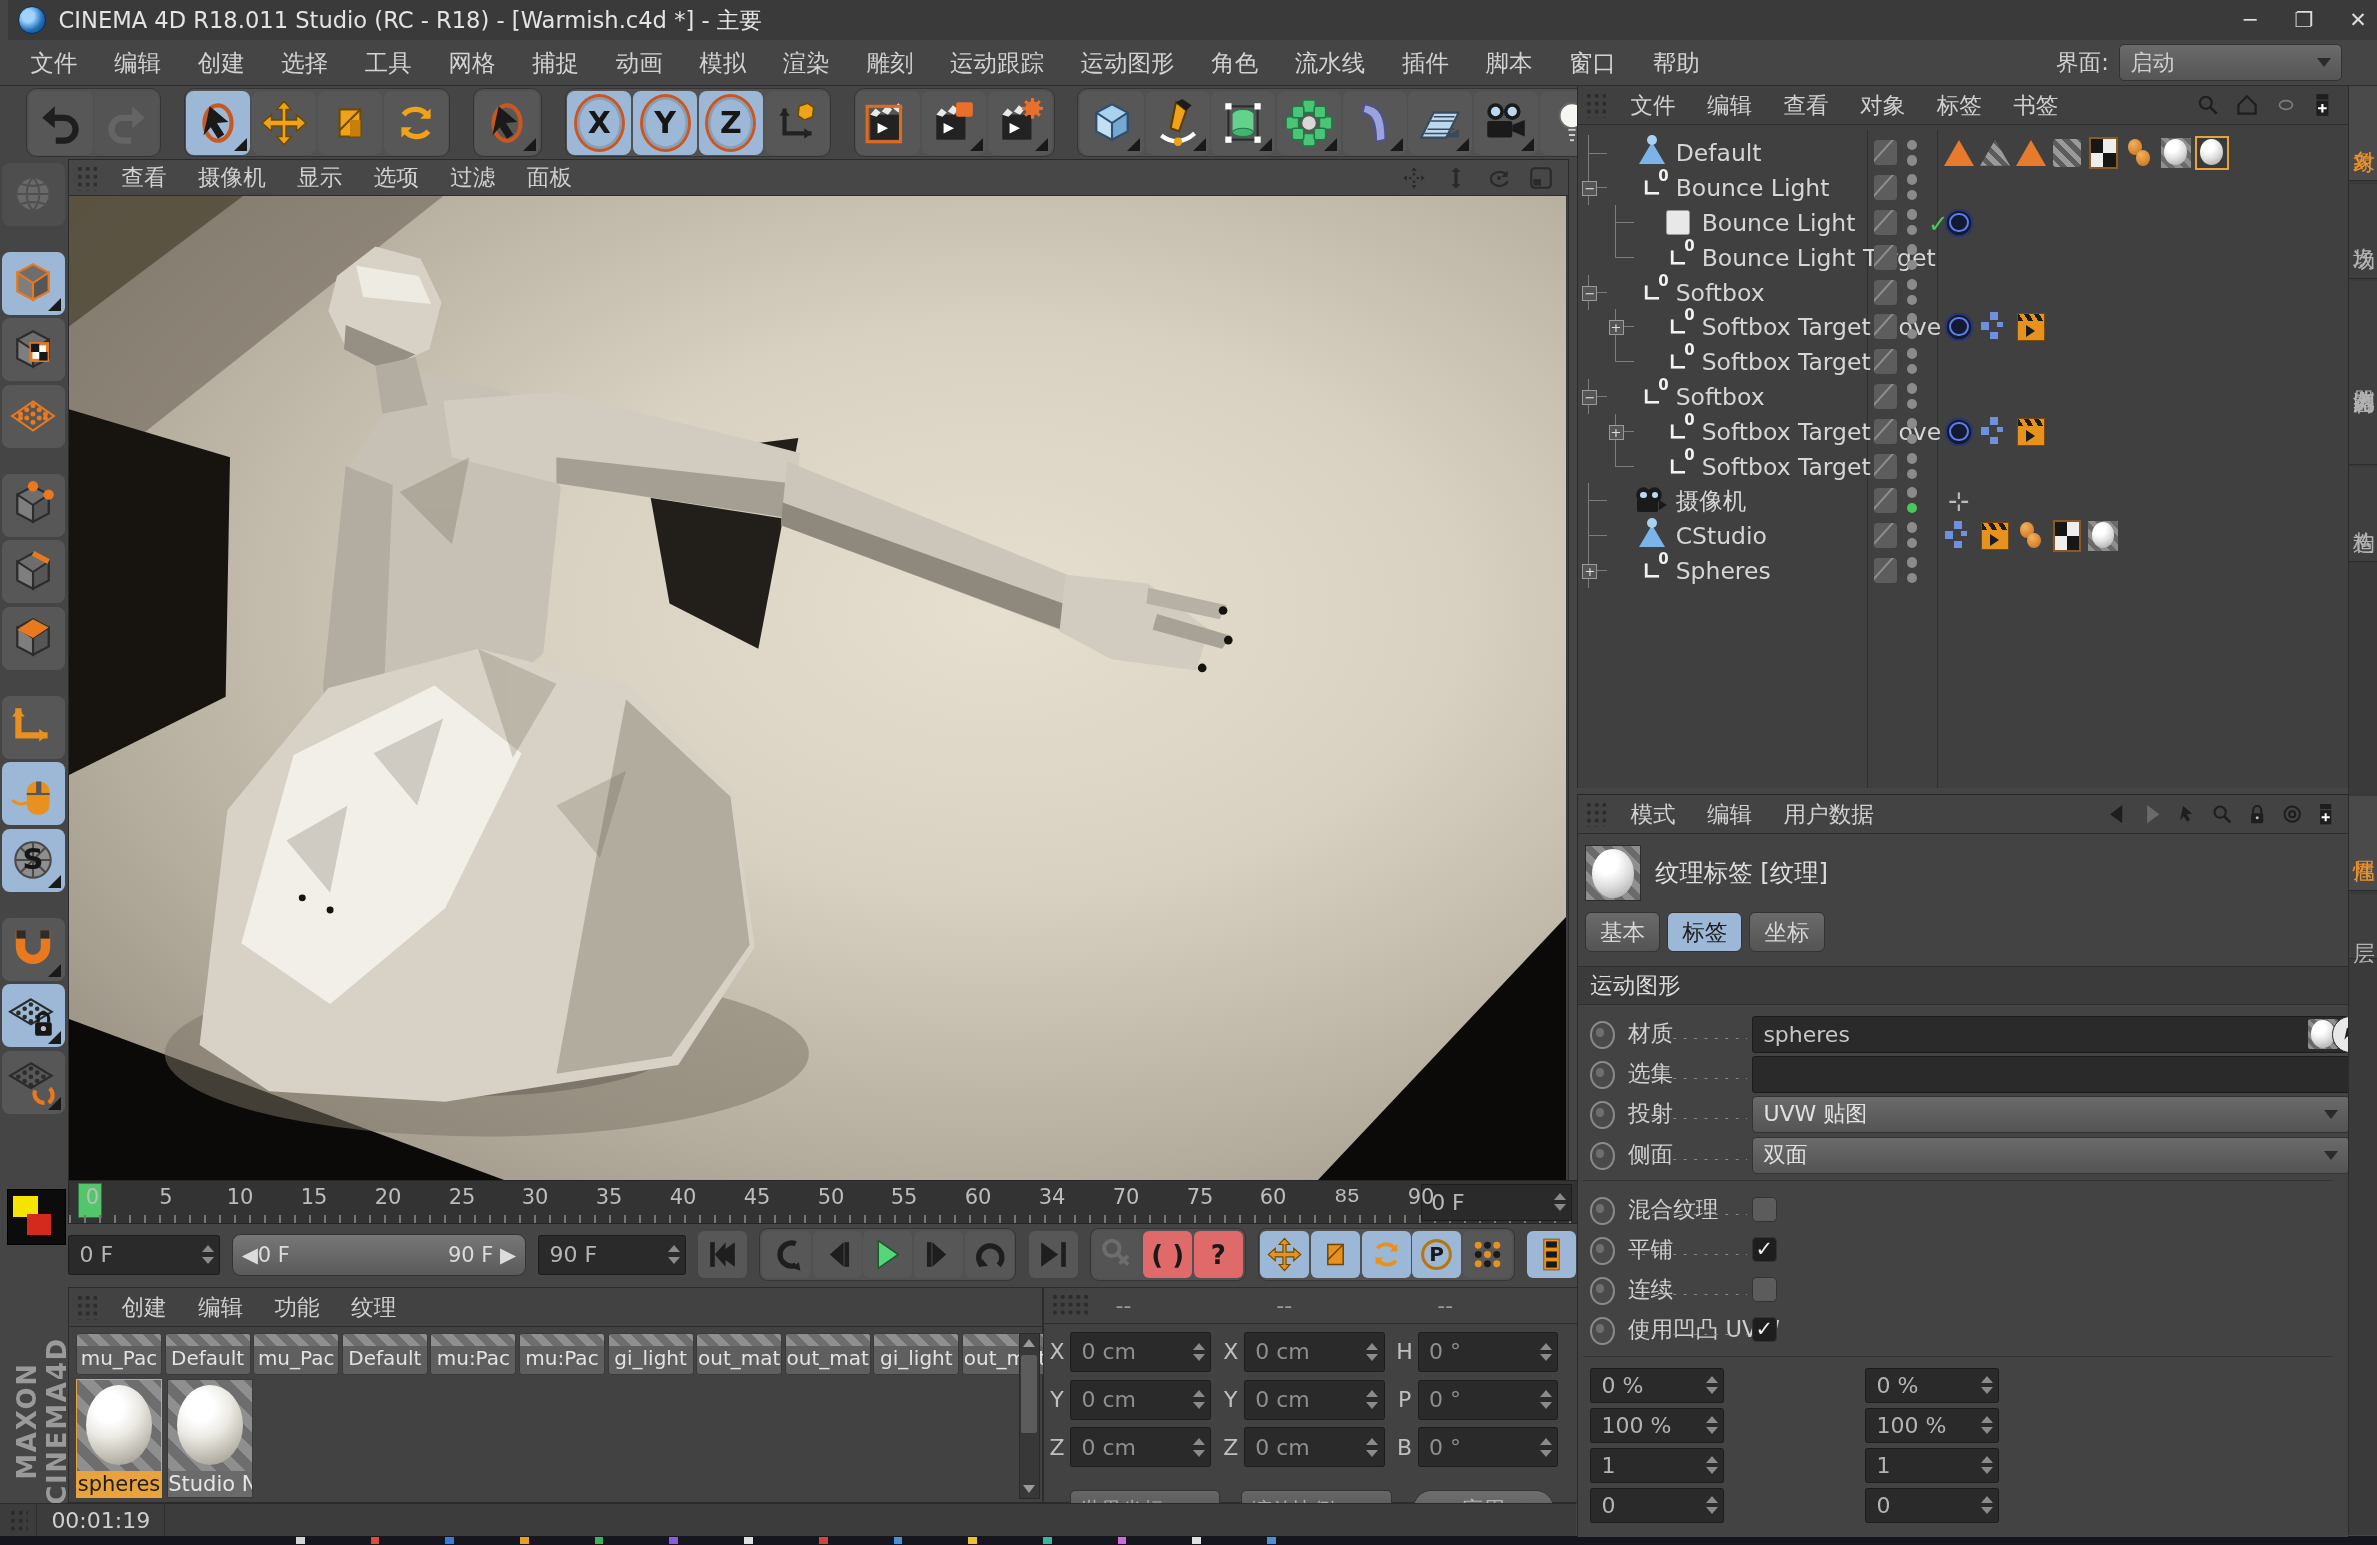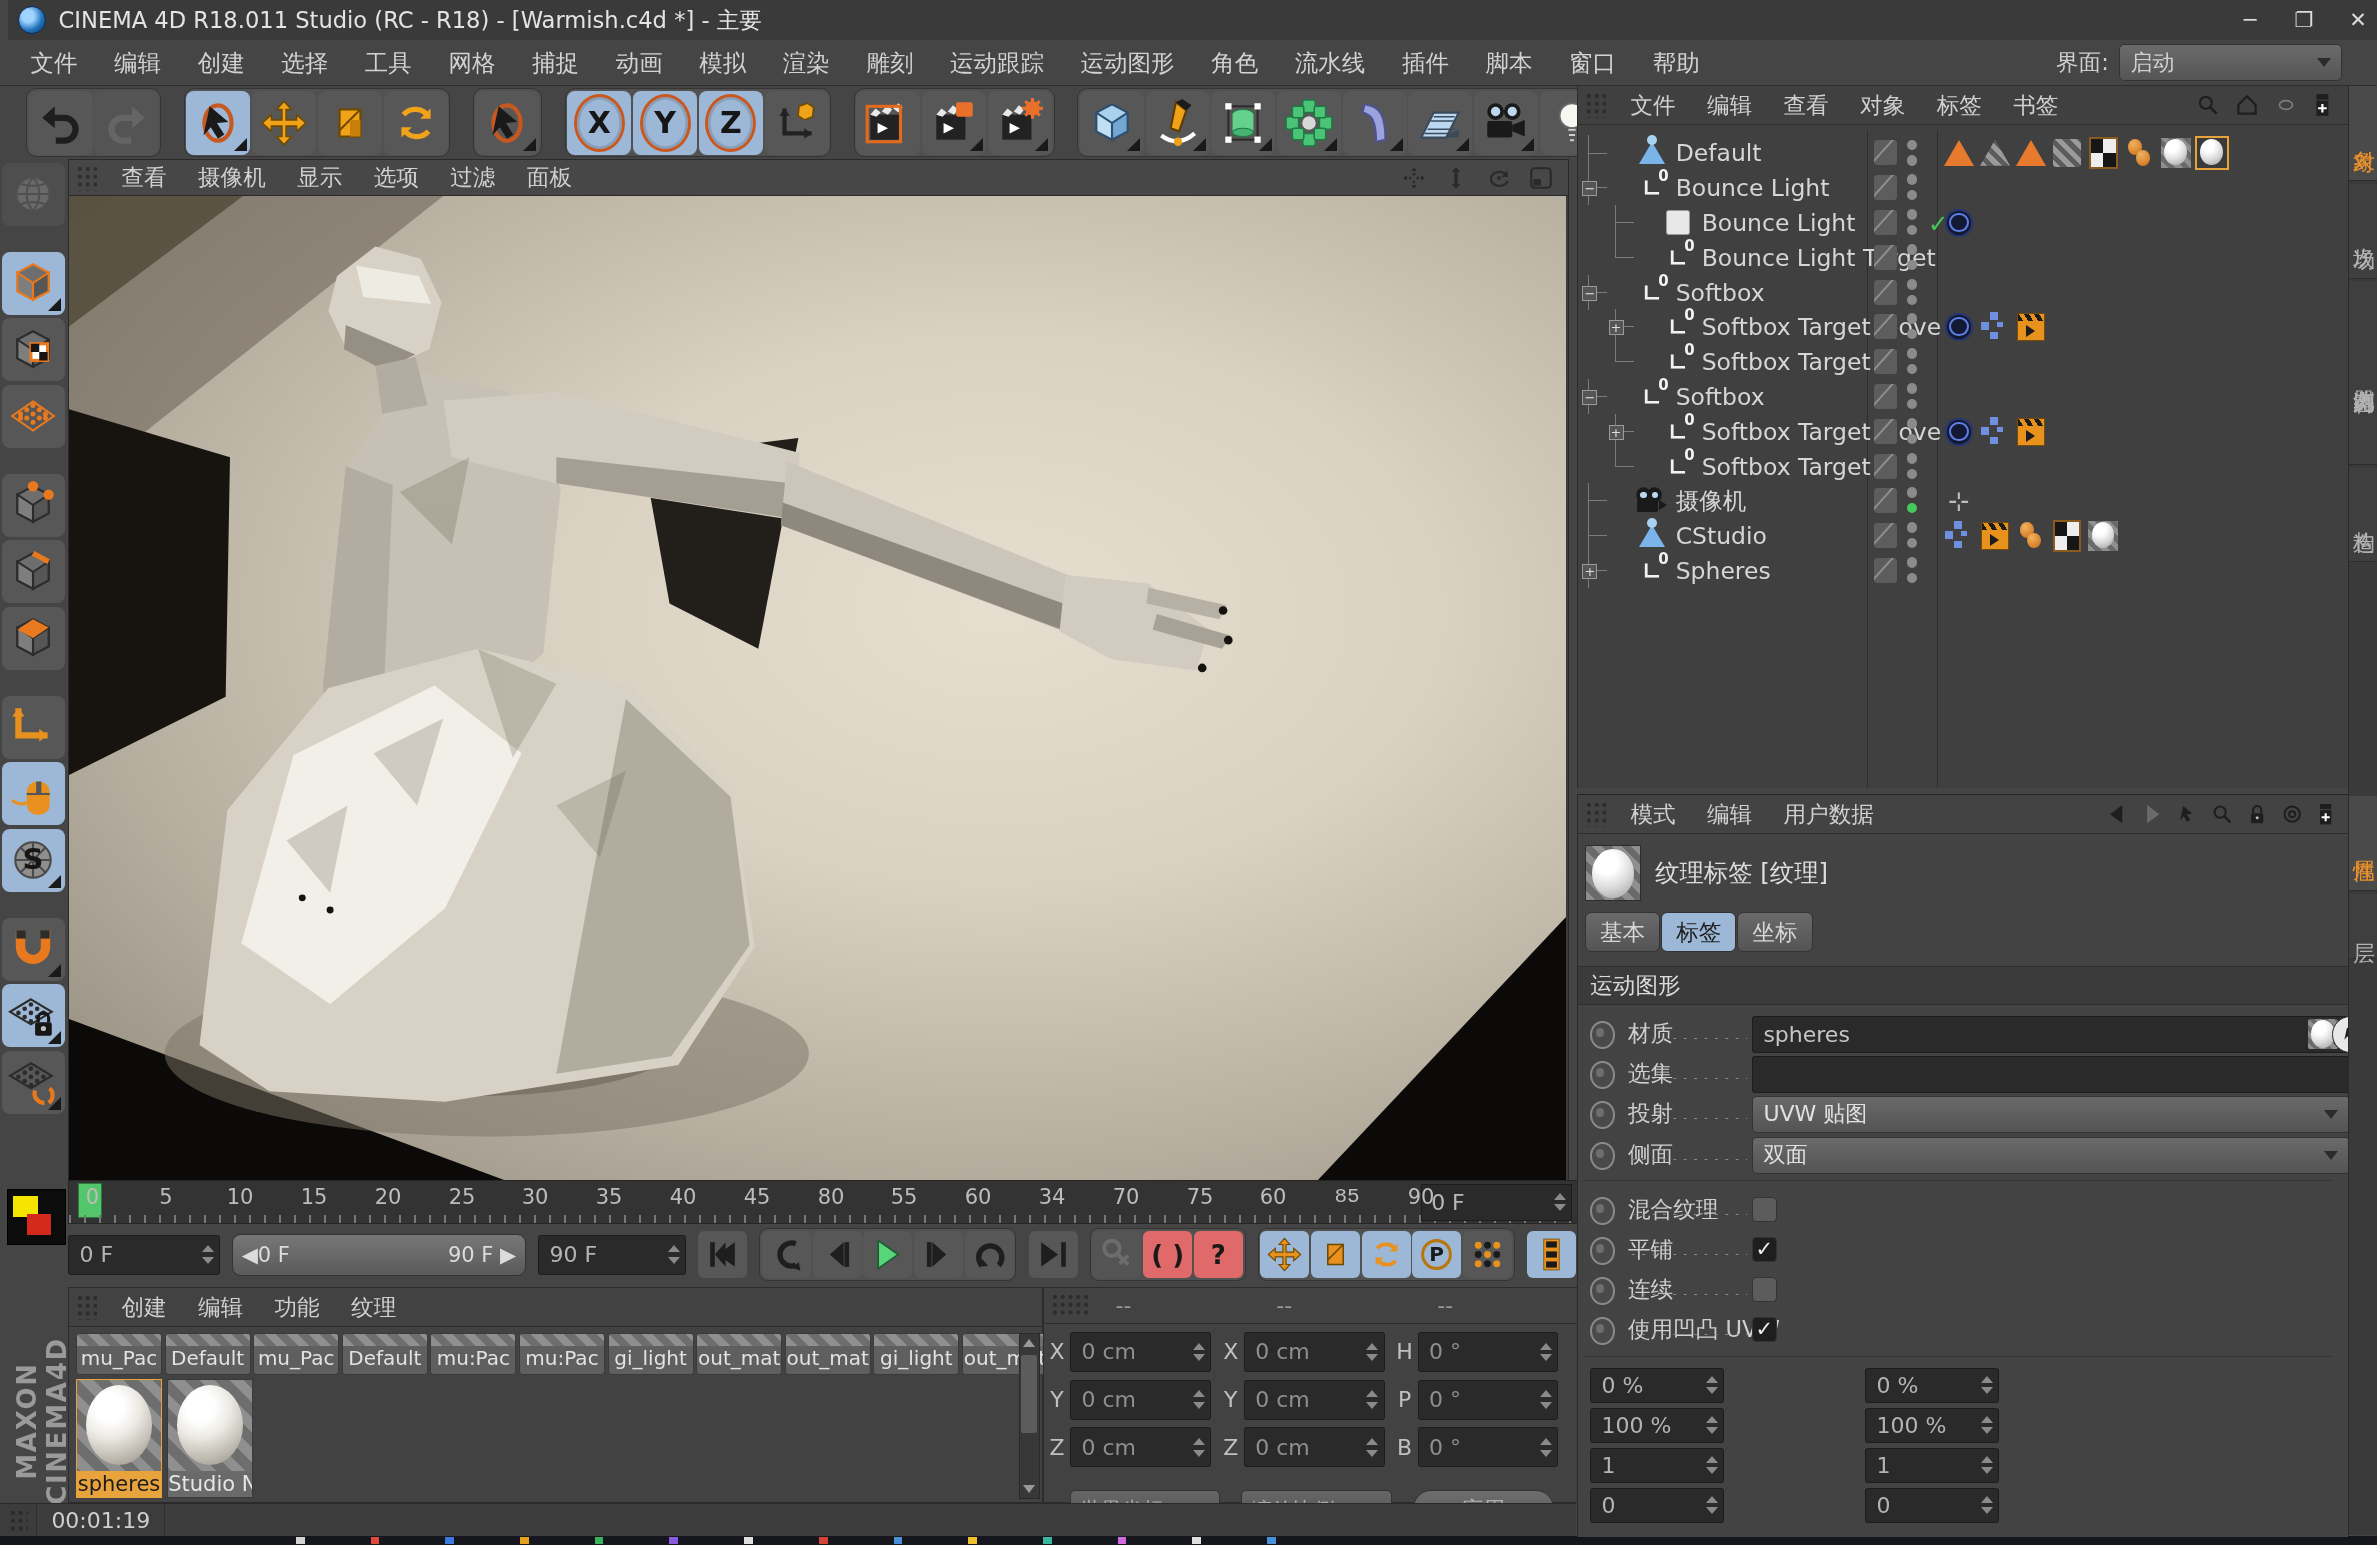--- a/index.html
+++ b/index.html
@@ -198,21 +198,21 @@
   
   #ampanel{left:1577px;top:794px;width:770px;height:742px;background:#434343;border-left:0.9px solid #2a2a2a;border-top:0.9px solid #262626;}
   .amicons{margin-left:auto;display:flex;gap:7px;margin-right:7px;}
   .amicons .ic{width:28px;height:28px;display:flex;align-items:center;justify-content:center;}
   .amicons svg{width:24.4px;height:24.4px;}
   #amhead{position:absolute;left:7px;top:50px;display:flex;align-items:center;}
   #amhead .thumb{width:54px;height:54px;background:repeating-linear-gradient(45deg,#8f8f8f 0 7px,#6a6a6a 7px 14px);position:relative;border:0.9px solid #2c2c2c;}
   #amhead .thumb::after{content:"";position:absolute;left:6.1px;top:2.6px;width:42px;height:49px;border-radius:50%;
     background:radial-gradient(circle at 35% 28%,#fff 0 25%,#ddd 55%,#9a9a9a 100%);}
   #amhead .t{margin-left:14px;font-size:24.4px;color:#dedede;}
-  #amtabs{position:absolute;left:7px;top:117px;display:flex;gap:1px;}
+  #amtabs{position:absolute;left:7px;top:117px;display:flex;gap:7px;}
   .amtab{height:38px;padding:0 14px;background:linear-gradient(#6a6a6a,#545454);border:0.9px solid #333;border-radius:6.1px;
     display:flex;align-items:center;font-size:22.6px;color:#d6d6d6;}
   .amtab.active{background:#9db8d6;color:#1d1d1d;}
   #amsection{position:absolute;left:0;top:171px;width:770px;height:37px;background:#3b3b3b;display:flex;align-items:center;
     padding-left:12.2px;font-size:22.6px;color:#dcdcdc;border-top:0.9px solid #2e2e2e;border-bottom:0.9px solid #2e2e2e;}
   .afield{position:absolute;left:0;width:770px;height:38px;}
   .afield .radio{position:absolute;left:12.2px;top:7px;width:21px;height:24.4px;border:2.6px solid #8a8a8a;border-radius:50%;background:#4a4a4a;}
   .afield .radio::after{content:"";position:absolute;left:3.5px;top:5.2px;width:8.7px;height:8.7px;border-radius:50%;background:#6e6e6e;}
   .afield .lbl{position:absolute;left:50px;top:0;height:38px;display:flex;align-items:center;font-size:22.6px;color:#cfcfcf;white-space:nowrap;}
   .afield .leader{position:absolute;left:50px;right:601px;bottom:12.2px;height:2.6px;
@@ -716,21 +716,21 @@
   <span class="tick" style="left: 23.5px;">0</span>
       <span class="tick" style="left: 97px;">5</span>
       <span class="tick" style="left: 171px;">10</span>
       <span class="tick" style="left: 245px;">15</span>
       <span class="tick" style="left: 319px;">20</span>
       <span class="tick" style="left: 393px;">25</span>
       <span class="tick" style="left: 466px;">30</span>
       <span class="tick" style="left: 540px;">35</span>
       <span class="tick" style="left: 614px;">40</span>
       <span class="tick" style="left: 688px;">45</span>
-      <span class="tick" style="left: 762px;">80</span>
+      <span class="tick" style="left: 762px;">50</span>
       <span class="tick" style="left: 835px;">55</span>
       <span class="tick" style="left: 909px;">60</span>
       <span class="tick" style="left: 983px;">34</span>
       <span class="tick" style="left: 1057px;">70</span>
       <span class="tick" style="left: 1131px;">75</span>
       <span class="tick" style="left: 1204px;">60</span>
       <span class="tick" style="left: 1278px; font-family: Liberation Mono, monospace;">85</span>
       <span class="tick" style="left: 1352px;">90</span>
     </div>
 

